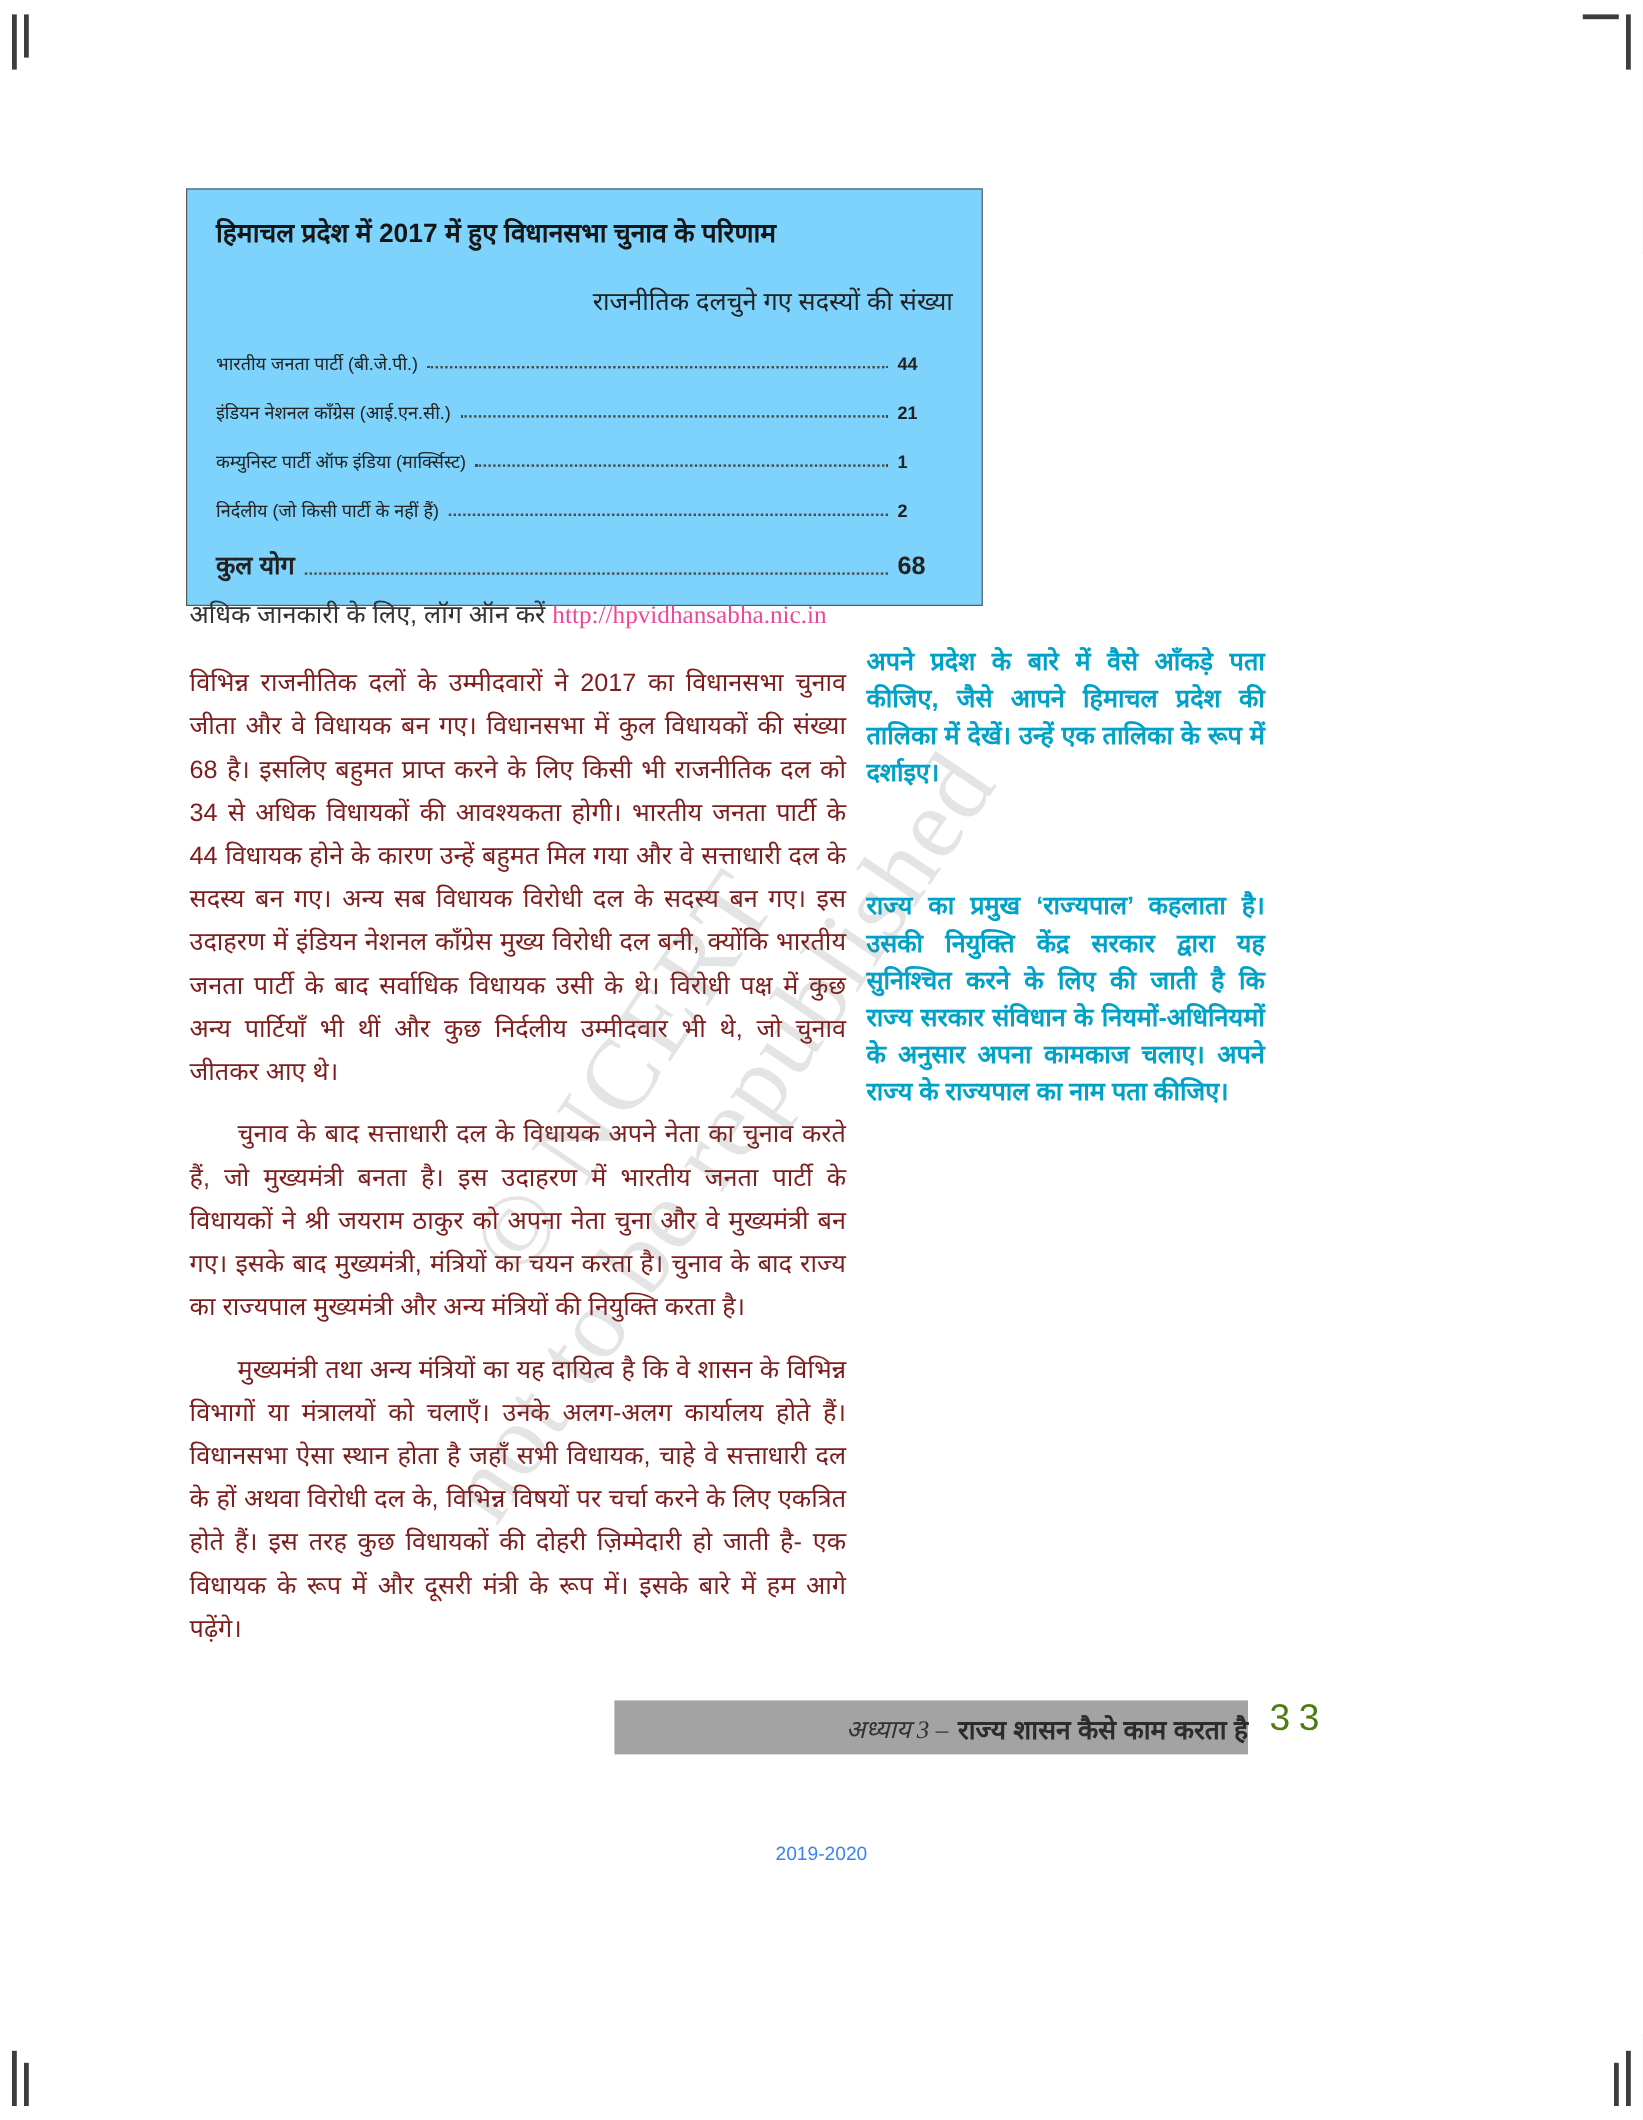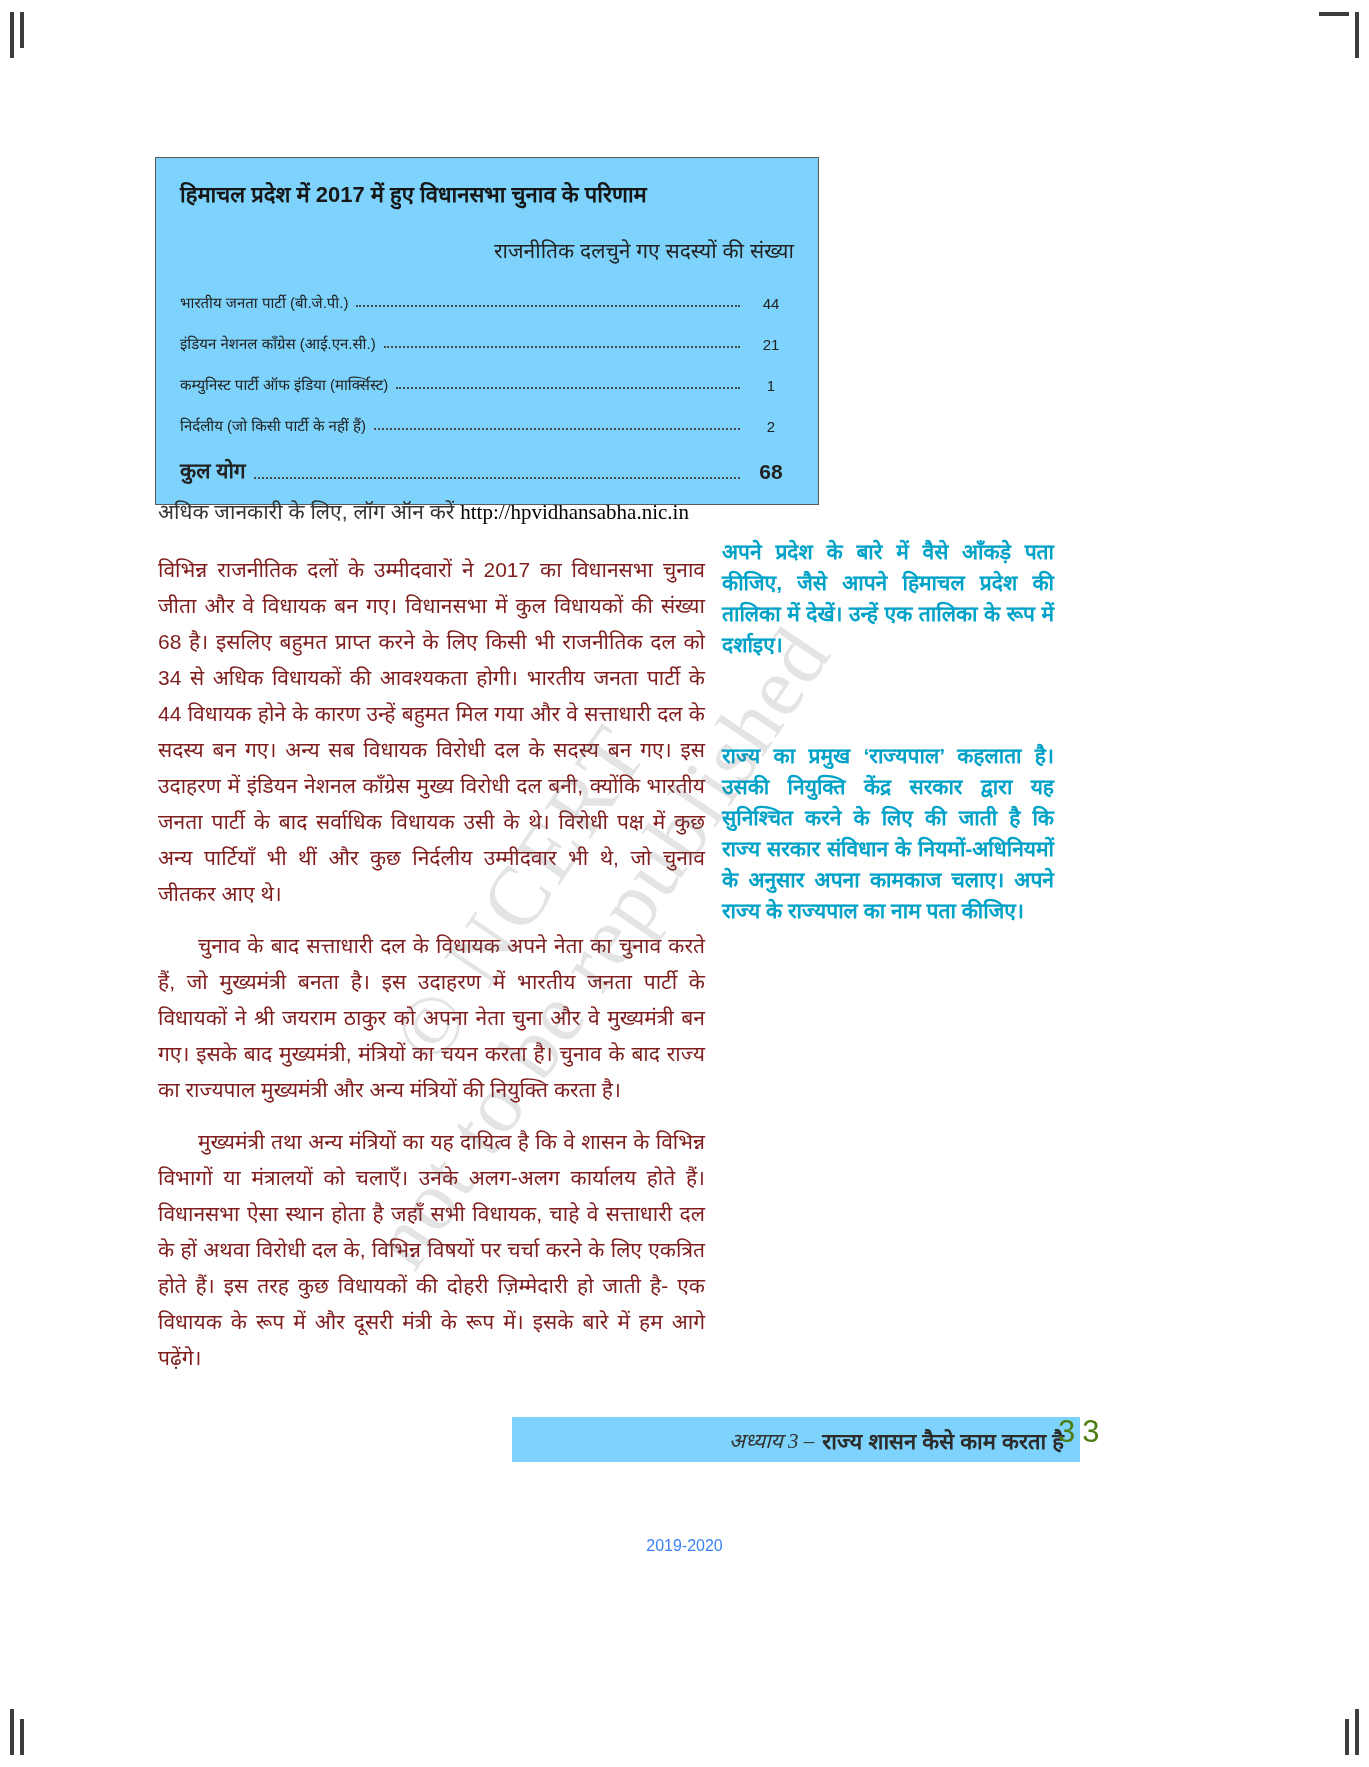--- a/index.html
+++ b/index.html
@@ -45,26 +45,26 @@
   .results-box{
     position:absolute;left:155px;top:157px;width:664px;box-sizing:border-box;
     background:#7dd3fc;border:1px solid #5a5a5a;
     padding:20px 24px 14px 24px;z-index:1;
   }
   .results-title{font-size:22px;font-weight:bold;color:#161616;margin-bottom:28px;}
   .results-header{display:flex;justify-content:flex-end;font-size:21px;color:#222;margin-bottom:28px;}
   .result-row{display:flex;align-items:flex-end;font-size:15px;color:#222;margin-bottom:21px;}
   .result-row .party{white-space:nowrap;}
   .result-row .leader{flex:1;border-bottom:2.5px dotted #4a4a4a;margin:0 8px 5px 8px;min-width:20px;}
-  .result-row .seats{width:46px;text-align:center;}
+  .result-row .seats{width:46px;text-align:left;font-weight:bold;}
   .result-row.total{font-weight:bold;font-size:21px;margin-bottom:6px;}
 
   
   .info-line{position:absolute;left:158px;top:497px;width:640px;font-size:21px;color:#333;z-index:1;}
-  .info-line .url{font-family:"Liberation Serif", serif;color:#000000;}
+  .info-line .url{font-family:"Liberation Serif", serif;color:#ec4899;}
 
   
   .article{position:absolute;left:158px;top:552px;width:547px;z-index:1;}
   .article p{
     margin:0 0 16px 0;font-size:21px;line-height:36px;
     text-align:justify;color:#7f1d1d;
   }
   .article p.indent{text-indent:40px;}
 
   
@@ -72,23 +72,23 @@
     position:absolute;left:722px;width:332px;
     font-size:21px;font-weight:bold;line-height:31px;
     color:#00a2c8;text-align:justify;z-index:1;
   }
   .note-1{top:536px;}
   .note-2{top:740px;}
   .note-3{top:1066px;}
 
   
   .footer-bar{
-    position:absolute;left:512px;top:1417px;width:568px;height:45px;
-    background:#7dd3fc;display:flex;align-items:center;justify-content:flex-end;
-    padding-right:16px;box-sizing:border-box;z-index:1;
+    position:absolute;left:512px;top:1417px;width:528px;height:45px;
+    background:#a3a3a3;display:flex;align-items:center;justify-content:flex-end;
+    padding-right:0;box-sizing:border-box;z-index:1;
   }
   .footer-bar .chap-pre{font-style:italic;font-size:21px;color:#333;margin-right:8px;font-family:"Liberation Serif", serif;}
   .footer-bar .chap-title{font-weight:bold;font-size:22px;color:#2c2c2c;}
   .page-number{
     position:absolute;left:1058px;top:1414px;font-size:31px;color:#4d7c0f;
     letter-spacing:7px;z-index:1;
   }
   .year-line{
     position:absolute;left:0;top:1537px;width:100%;text-align:center;
     font-size:16px;color:#3b82f6;z-index:1;

